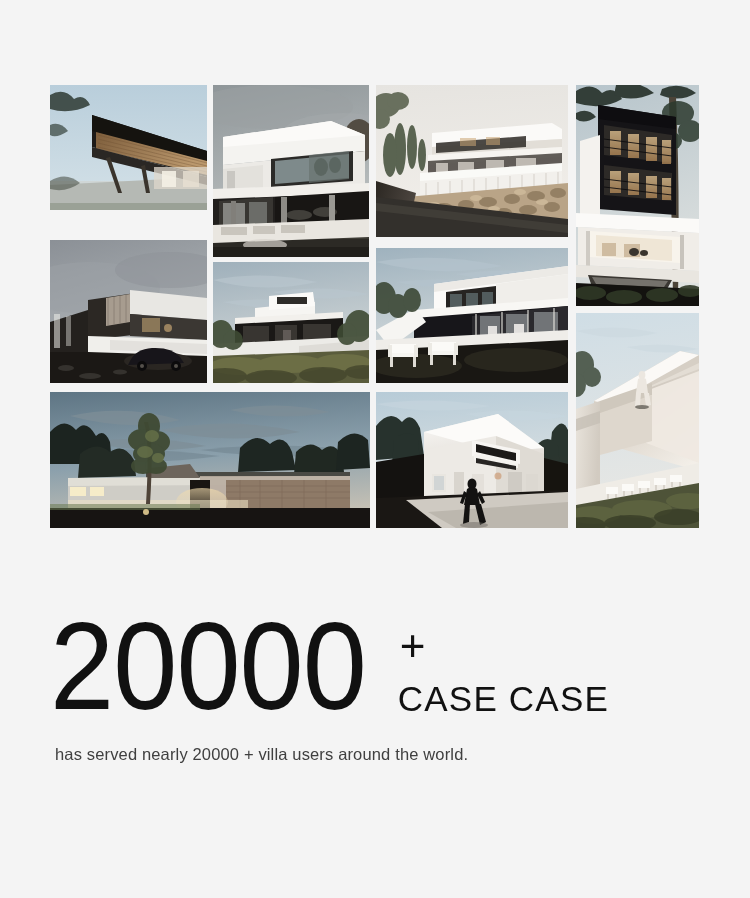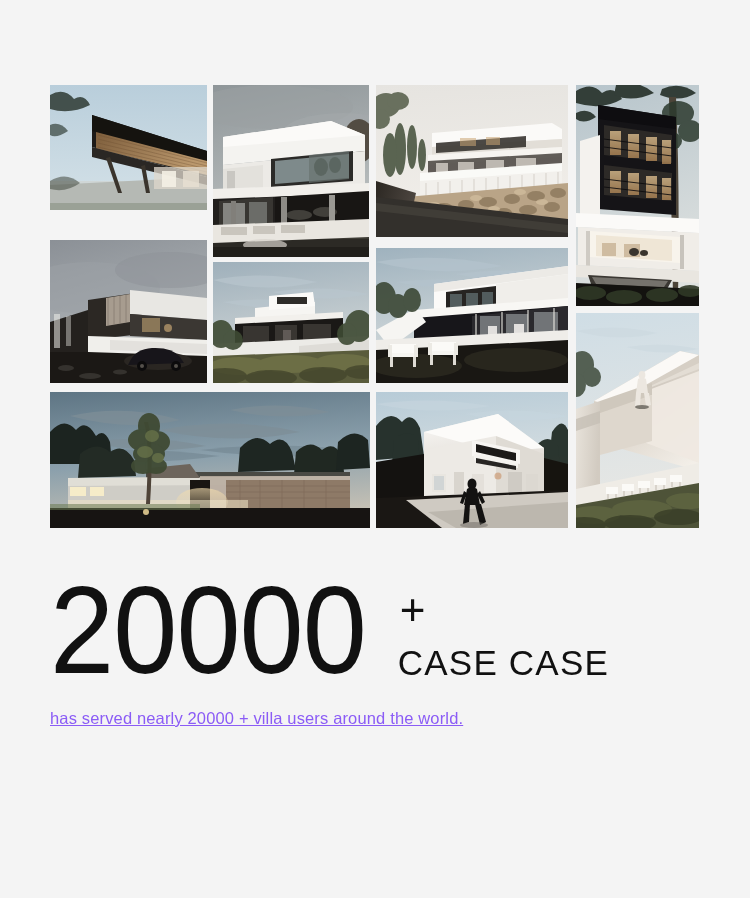--- a/index.html
+++ b/index.html
@@ -43,21 +43,21 @@
     inset: 0;
     width: 100%;
     height: 100%;
     display: block;
   }
 
   
   .stats {
     position: absolute;
     left: 50px;
-    top: 564px;
+    top: 600px;
     width: 660px;
   }
 
   .stat-row {
     display: flex;
     align-items: flex-end;
     height: 118px;
   }
 
   .big-number {
@@ -96,27 +96,27 @@
     font-weight: 300;
     font-size: 35px;
     line-height: 1;
     letter-spacing: 1.2px;
     color: #111111;
     white-space: nowrap;
   }
 
   .subtitle {
     margin-top: 27px;
+    margin-left: 5px;
     font-family: "Liberation Sans", sans-serif;
     font-weight: 400;
     font-size: 16.5px;
     letter-spacing: 0.15px;
-    color: #8b5cf6;
+    color: #404040;
     white-space: nowrap;
-    text-decoration: underline;
   }
 </style>
 </head>
 <body>
 
 <div class="page">
 
   <div class="gallery">
 
     <div class="photo" style="left:0px;top:0px;width:157px;height:125px;">

